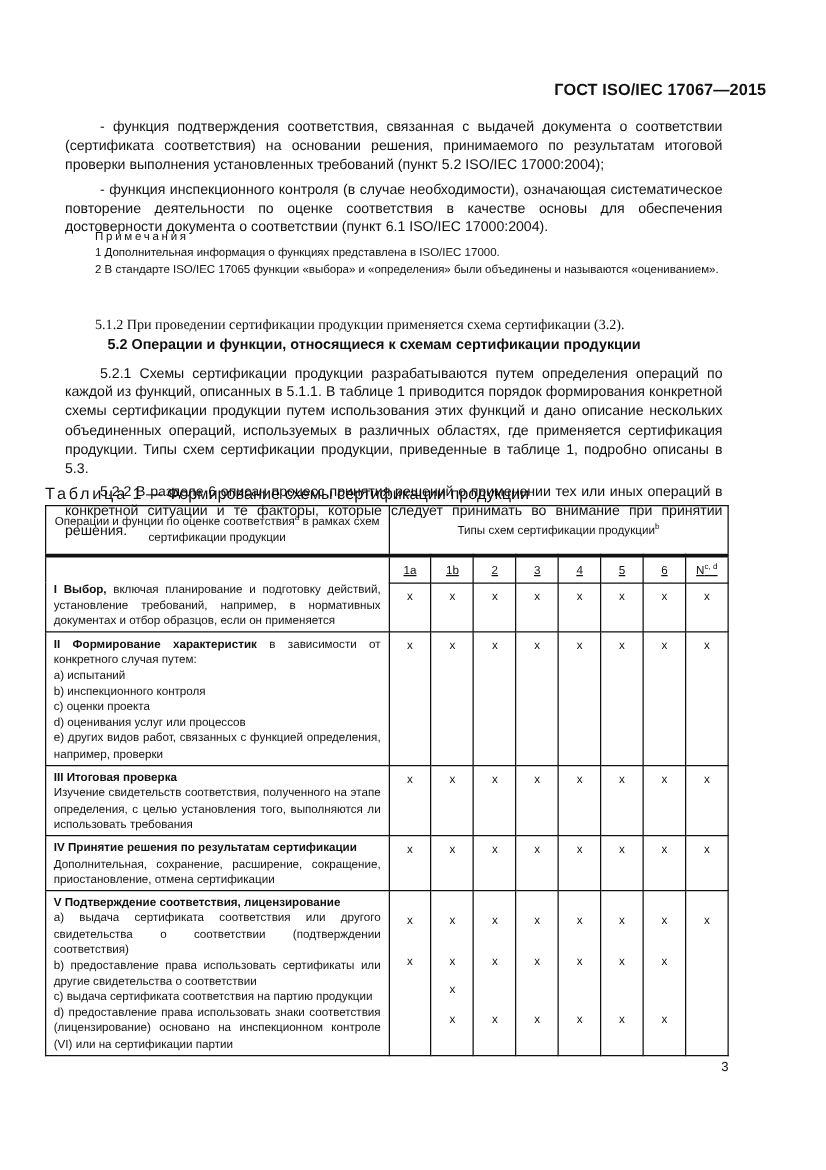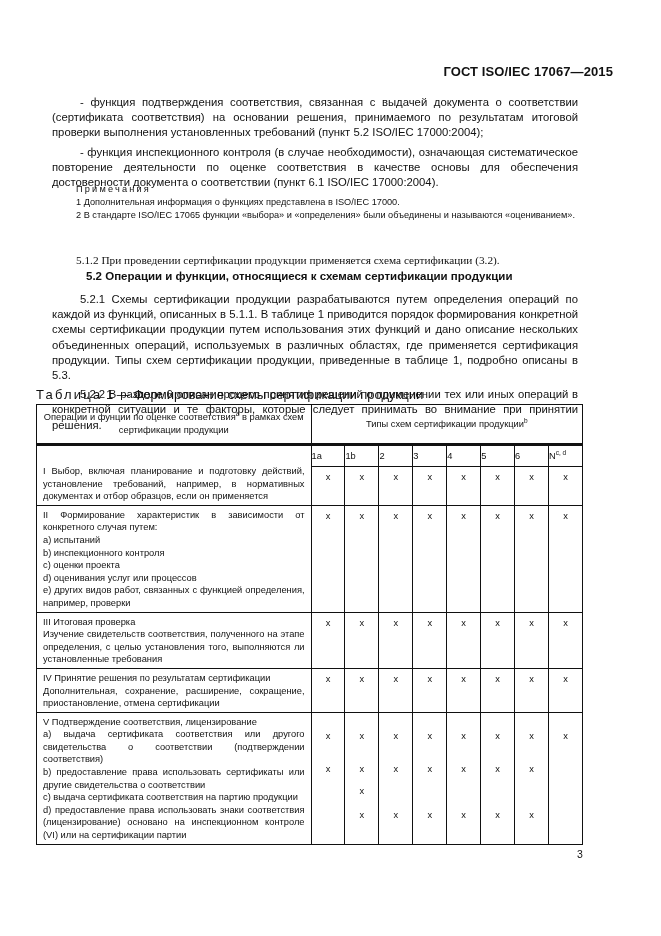--- a/index.html
+++ b/index.html
@@ -14,27 +14,27 @@
   .notes .ntitle { letter-spacing: 2.2px; }
   .s512 { position: absolute; left: 76px; top: 254px; font-size: 11.3px; font-family: Liberation Serif, serif; }
   .s52 { position: absolute; left: 76px; top: 270px; font-size: 11.5px; font-weight: bold; margin-left: 10px; }
   .p2 { top: 288px; }
   .tcap { position: absolute; left: 36px; top: 387px; font-size: 13px; }
   .tcap .sp { letter-spacing: 2.2px; }
   table.t1 { position: absolute; left: 36px; top: 404px; width: 547px; border-collapse: collapse; font-size: 9.3px; }
   table.t1 td { border: 1.4px solid #111; vertical-align: top; padding: 0; }
   .hcell { text-align: center; vertical-align: middle !important; height: 34px; line-height: 13px; padding: 2px 6px !important; }
   .thick td { border-bottom: 3px solid #111 !important; }
-  .sub td.num { text-align: left; height: 17px; vertical-align: middle; width: 33px; }
+  .sub td.num { text-align: center; height: 17px; vertical-align: middle; width: 33px; text-decoration: underline; }
   .lc { width: 262px; padding: 3px 6px 2px 6px !important; line-height: 12.6px; text-align: justify; }
   .lc .sp0 { height: 16px; }
   .mark { text-align: center; padding-top: 4px !important; line-height: 12.6px; }
   .mk { display: block; height: 13px; }
   sup { font-size: 6.5px; vertical-align: super; line-height: 0; }
-  b { font-weight: normal; }
+  b { font-weight: bold; }
   .pnum { position: absolute; left: 577px; top: 848px; font-size: 10.5px; }
 </style>
 </head>
 <body>
 
 <div class="hdr">ГОСТ ISO/IEC 17067—2015</div>
 
 <div class="body-text p1">
   <p>- функция подтверждения соответствия, связанная с выдачей документа о соответствии (сертификата соответствия) на основании решения, принимаемого по результатам итоговой проверки выполнения установленных требований (пункт 5.2 ISO/IEC 17000:2004);</p>
   <p>- функция инспекционного контроля (в случае необходимости), означающая систематическое повторение деятельности по оценке соответствия в качестве основы для обеспечения достоверности документа о соответствии (пункт 6.1 ISO/IEC 17000:2004).</p>
@@ -108,21 +108,21 @@
     <td class="mark">x</td>
     <td class="mark">x</td>
     <td class="mark">x</td>
     <td class="mark">x</td>
     <td class="mark">x</td>
   </tr>
 
   <tr>
     <td class="lc">
       <b>III Итоговая проверка</b>
-      <div>Изучение свидетельств соответствия, полученного на этапе определения, с целью установления того, выполняются ли установленные требования</div>
+      <div>Изучение свидетельств соответствия, полученного на этапе определения, с целью установления того, выполняются ли использовать требования</div>
     </td>
     <td class="mark">x</td>
     <td class="mark">x</td>
     <td class="mark">x</td>
     <td class="mark">x</td>
     <td class="mark">x</td>
     <td class="mark">x</td>
     <td class="mark">x</td>
     <td class="mark">x</td>
   </tr>

